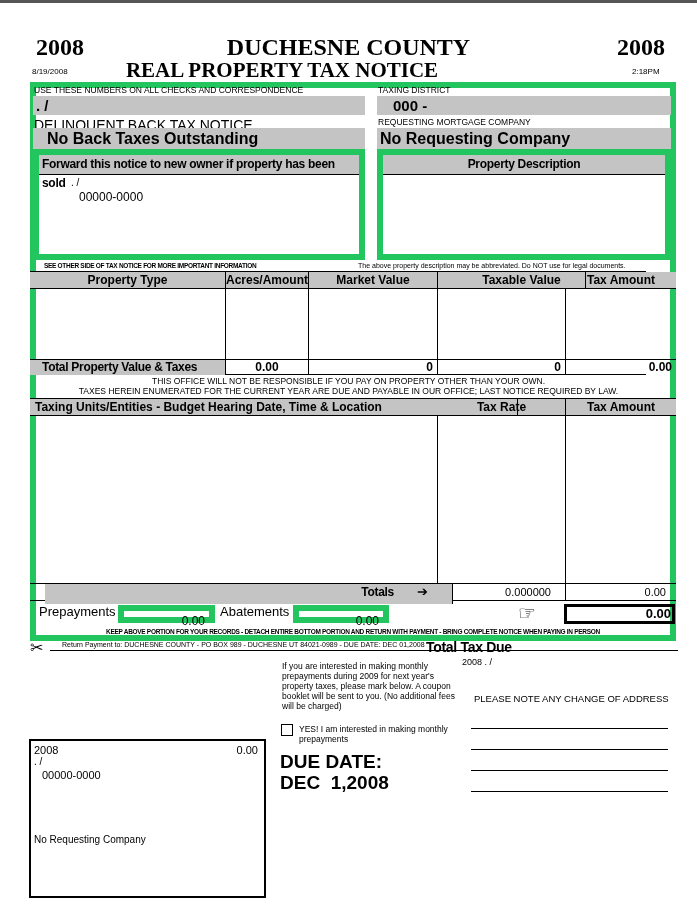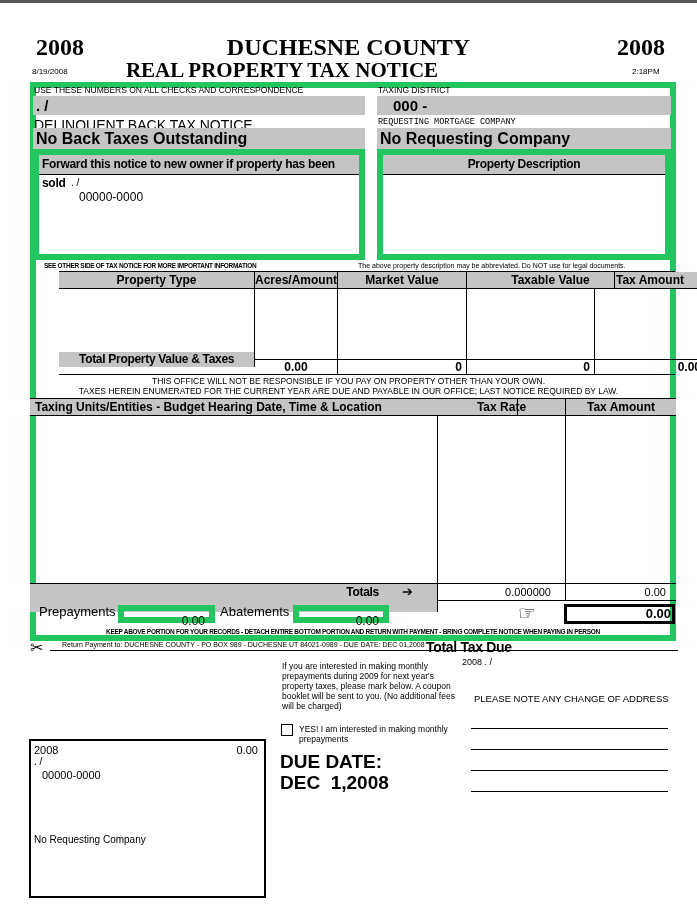--- a/index.html
+++ b/index.html
@@ -28,73 +28,73 @@
 <div class="abs serif" style="left:0;width:697px;top:34px;font-size:24px;text-align:center;">DUCHESNE COUNTY</div>
 <div class="abs serif" style="left:0;width:564px;top:58px;font-size:21px;text-align:center;">REAL PROPERTY TAX NOTICE</div>
 <div class="abs serif" style="left:617px;top:34px;font-size:24px;">2008</div>
 <div class="abs" style="left:632px;top:67px;font-size:8px;">2:18PM</div>
 
 <div class="abs box" style="left:30px;top:82px;width:646px;height:559px;"></div>
 
 <div class="abs" style="left:34px;top:85px;font-size:8.5px;">USE THESE NUMBERS ON ALL CHECKS AND CORRESPONDENCE</div>
 <div class="abs gray" style="left:33px;top:96px;width:332px;height:19px;font-size:15px;font-weight:bold;line-height:19px;padding-left:3px;box-sizing:border-box;">. /</div>
 <div class="abs" style="left:34px;top:117px;font-size:14px;">DELINQUENT BACK TAX NOTICE</div>
-<div class="abs gray" style="left:33px;top:128px;width:332px;height:21px;font-size:16px;font-weight:bold;line-height:21px;padding-left:3px;box-sizing:border-box;">No Back Taxes Outstanding</div>
+<div class="abs gray" style="left:33px;top:128px;width:332px;height:21px;font-size:16px;font-weight:bold;line-height:21px;padding-left:14px;box-sizing:border-box;">No Back Taxes Outstanding</div>
 
 <div class="abs" style="left:378px;top:85px;font-size:8.5px;">TAXING DISTRICT</div>
 <div class="abs gray" style="left:377px;top:96px;width:294px;height:19px;font-size:15px;font-weight:bold;line-height:19px;padding-left:16px;box-sizing:border-box;">000 -</div>
-<div class="abs" style="left:378px;top:117px;font-size:8.5px;font-family:Liberation Mono, monospace;">REQUESTING MORTGAGE COMPANY</div>
+<div class="abs" style="left:378px;top:117px;font-size:8.5px;">REQUESTING MORTGAGE COMPANY</div>
 <div class="abs gray" style="left:377px;top:128px;width:294px;height:21px;font-size:16px;font-weight:bold;line-height:21px;padding-left:3px;box-sizing:border-box;">No Requesting Company</div>
 
 <div class="abs box" style="left:33px;top:149px;width:332px;height:111px;">
   <div class="gray cond" style="height:20px;line-height:19px;font-size:12px;padding-left:3px;border-bottom:1px solid #000;box-sizing:border-box;">Forward this notice to new owner if property has been sold</div>
   <div style="position:absolute;left:32px;top:22px;font-size:10px;">. /</div>
   <div style="position:absolute;left:40px;top:35px;font-size:12px;">00000-0000</div>
 </div>
 
 <div class="abs box" style="left:377px;top:149px;width:294px;height:111px;">
   <div class="gray cond" style="height:20px;line-height:19px;font-size:12px;text-align:center;border-bottom:1px solid #000;box-sizing:border-box;">Property Description</div>
   <div style="padding:4px;font-size:10px;"></div>
 </div>
 
 <div class="abs cond" style="left:44px;top:262px;font-size:6.5px;">SEE OTHER SIDE OF TAX NOTICE FOR MORE IMPORTANT INFORMATION</div>
 <div class="abs" style="left:358px;top:262px;font-size:7px;">The above property description may be abbreviated. Do NOT use for legal documents.</div>
 
-<div class="abs" style="left:30px;top:271px;width:616px;height:104px;border-top:1px solid #000;border-bottom:1px solid #000;box-sizing:border-box;margin-left:29px;">
+<div class="abs" style="left:30px;top:271px;width:616px;height:104px;border-top:1px solid #000;border-bottom:1px solid #000;box-sizing:border-box;">
   <div class="gray" style="position:absolute;left:0;top:0;width:646px;height:17px;border-bottom:1px solid #000;box-sizing:border-box;"></div>
   <div class="hdr-cell" style="left:0;width:196px;">Property Type</div>
   <div class="hdr-cell" style="left:196px;width:83px;">Acres/Amount</div>
   <div class="hdr-cell" style="left:279px;width:129px;">Market Value</div>
   <div class="hdr-cell" style="left:428px;width:128px;">Taxable Value</div>
   <div class="hdr-cell" style="left:536px;width:110px;border-right:none;">Tax Amount</div>
   <div class="col" style="left:0;top:17px;width:196px;height:71px;"></div>
   <div class="col" style="left:196px;top:17px;width:83px;height:71px;"></div>
   <div class="col" style="left:279px;top:17px;width:129px;height:71px;"></div>
   <div class="col" style="left:408px;top:17px;width:128px;height:71px;"></div>
 
   <div style="position:absolute;left:0;top:87px;width:646px;height:1px;background:#000;"></div>
-  <div class="gray cond" style="position:absolute;left:0;top:80px;width:196px;height:15px;line-height:15px;font-size:12px;padding-left:20px;box-sizing:border-box;border-right:1px solid #000;">Total Property Value &amp; Taxes</div>
+  <div class="gray cond" style="position:absolute;left:0;top:88px;width:196px;height:15px;line-height:15px;font-size:12px;padding-left:12px;box-sizing:border-box;border-right:1px solid #000;">Total Property Value &amp; Taxes</div>
   <div class="val" style="left:196px;top:88px;width:83px;height:15px;line-height:15px;text-align:center;border-right:1px solid #000;padding:0;">0.00</div>
   <div class="val" style="left:279px;top:88px;width:129px;height:15px;line-height:15px;border-right:1px solid #000;">0</div>
   <div class="val" style="left:408px;top:88px;width:128px;height:15px;line-height:15px;border-right:1px solid #000;">0</div>
   <div class="val" style="left:536px;top:88px;width:110px;height:15px;line-height:15px;">0.00</div>
 </div>
 
 <div class="abs" style="left:0;width:697px;top:376px;font-size:8.5px;text-align:center;">THIS OFFICE WILL NOT BE RESPONSIBLE IF YOU PAY ON PROPERTY OTHER THAN YOUR OWN.</div>
 <div class="abs" style="left:0;width:697px;top:386px;font-size:8.5px;text-align:center;">TAXES HEREIN ENUMERATED FOR THE CURRENT YEAR ARE DUE AND PAYABLE IN OUR OFFICE; LAST NOTICE REQUIRED BY LAW.</div>
 
 <div class="abs" style="left:30px;top:398px;width:646px;height:203px;border-top:1px solid #000;border-bottom:1px solid #000;box-sizing:border-box;">
   <div class="gray" style="position:absolute;left:0;top:0;width:646px;height:17px;border-bottom:1px solid #000;box-sizing:border-box;"></div>
   <div class="hdr-cell" style="left:0;width:488px;text-align:left;padding-left:5px;">Taxing Units/Entities  -  Budget Hearing Date, Time &amp; Location</div>
   <div class="hdr-cell" style="left:408px;width:128px;">Tax Rate</div>
   <div class="hdr-cell" style="left:536px;width:110px;border-right:none;">Tax Amount</div>
   <div class="col" style="left:0;top:17px;width:408px;height:168px;"></div>
   <div class="col" style="left:408px;top:17px;width:128px;height:168px;"></div>
   <div style="position:absolute;left:0;top:184px;width:646px;height:1px;background:#000;"></div>
-  <div class="gray" style="position:absolute;left:0;top:185px;width:408px;height:28px;border-right:1px solid #000;box-sizing:border-box;">
+  <div class="gray" style="position:absolute;left:15px;top:185px;width:408px;height:20px;border-right:1px solid #000;box-sizing:border-box;">
     <span class="cond" style="position:absolute;right:58px;top:0;font-size:12px;line-height:16px;">Totals</span>
     <span style="position:absolute;right:24px;top:0;font-size:13px;line-height:16px;">➔</span>
   </div>
   <div style="position:absolute;left:408px;top:185px;width:128px;height:16px;line-height:16px;font-size:11px;text-align:right;padding-right:14px;box-sizing:border-box;border-right:1px solid #000;">0.000000</div>
   <div style="position:absolute;left:536px;top:185px;width:110px;height:16px;line-height:16px;font-size:11px;text-align:right;padding-right:10px;box-sizing:border-box;">0.00</div>
 </div>
 
 <div class="abs" style="left:39px;top:604px;font-size:13px;">Prepayments</div>
 <div class="abs box" style="left:118px;top:605px;width:97px;height:18px;font-size:12px;text-align:right;padding-right:4px;line-height:20px;">0.00</div>
 <div class="abs" style="left:220px;top:604px;font-size:13px;">Abatements</div>

